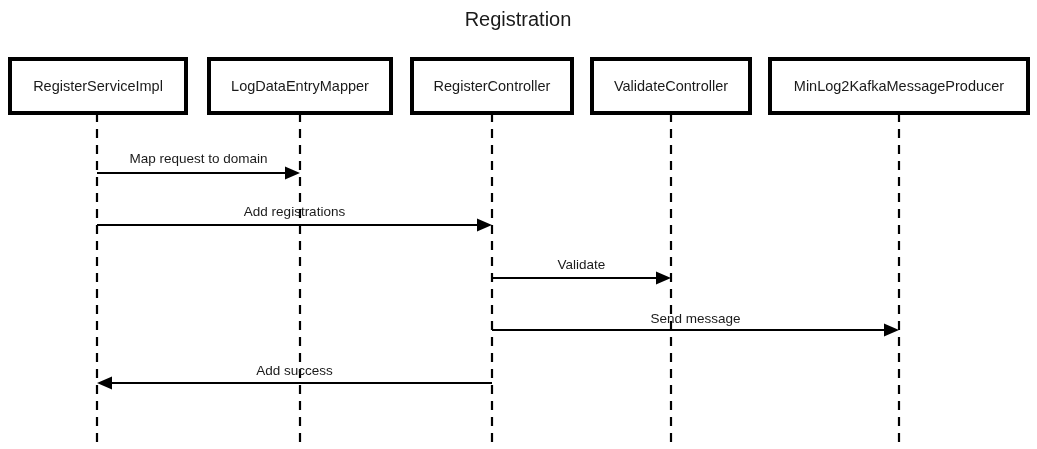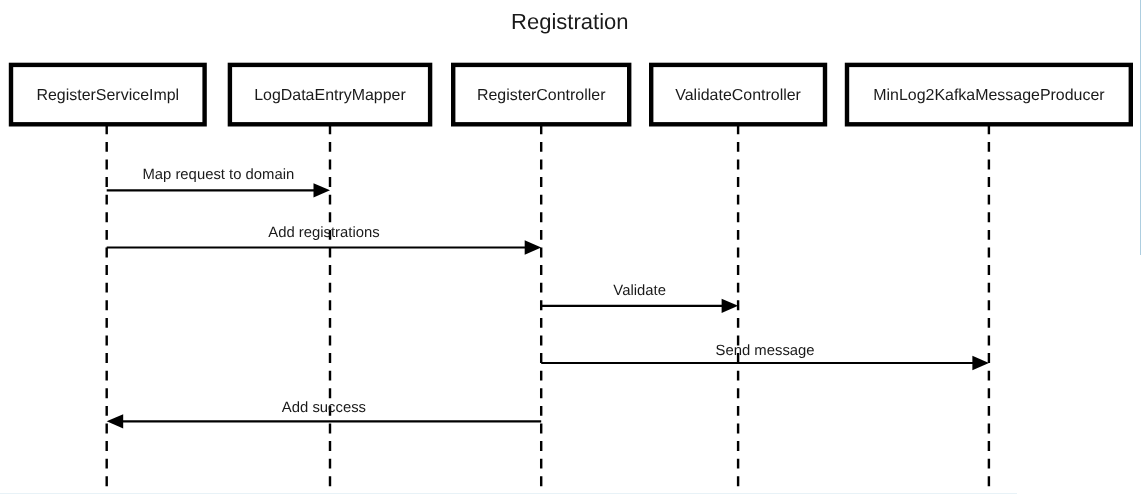--- a/index.html
+++ b/index.html
@@ -8,21 +8,21 @@
     background: #ffffff;
   }
   body {
     font-family: "Liberation Sans", sans-serif;
     -webkit-font-smoothing: antialiased;
   }
   #diagram-root {
     position: relative;
     width: 1037px;
     height: 449px;
-    background: #0369a1;
+    background: #c2410c;
     overflow: hidden;
   }
   #diagram-svg {
     position: absolute;
     top: 0;
     left: 0;
     width: 1037px;
     height: 449px;
     display: block;
   }

